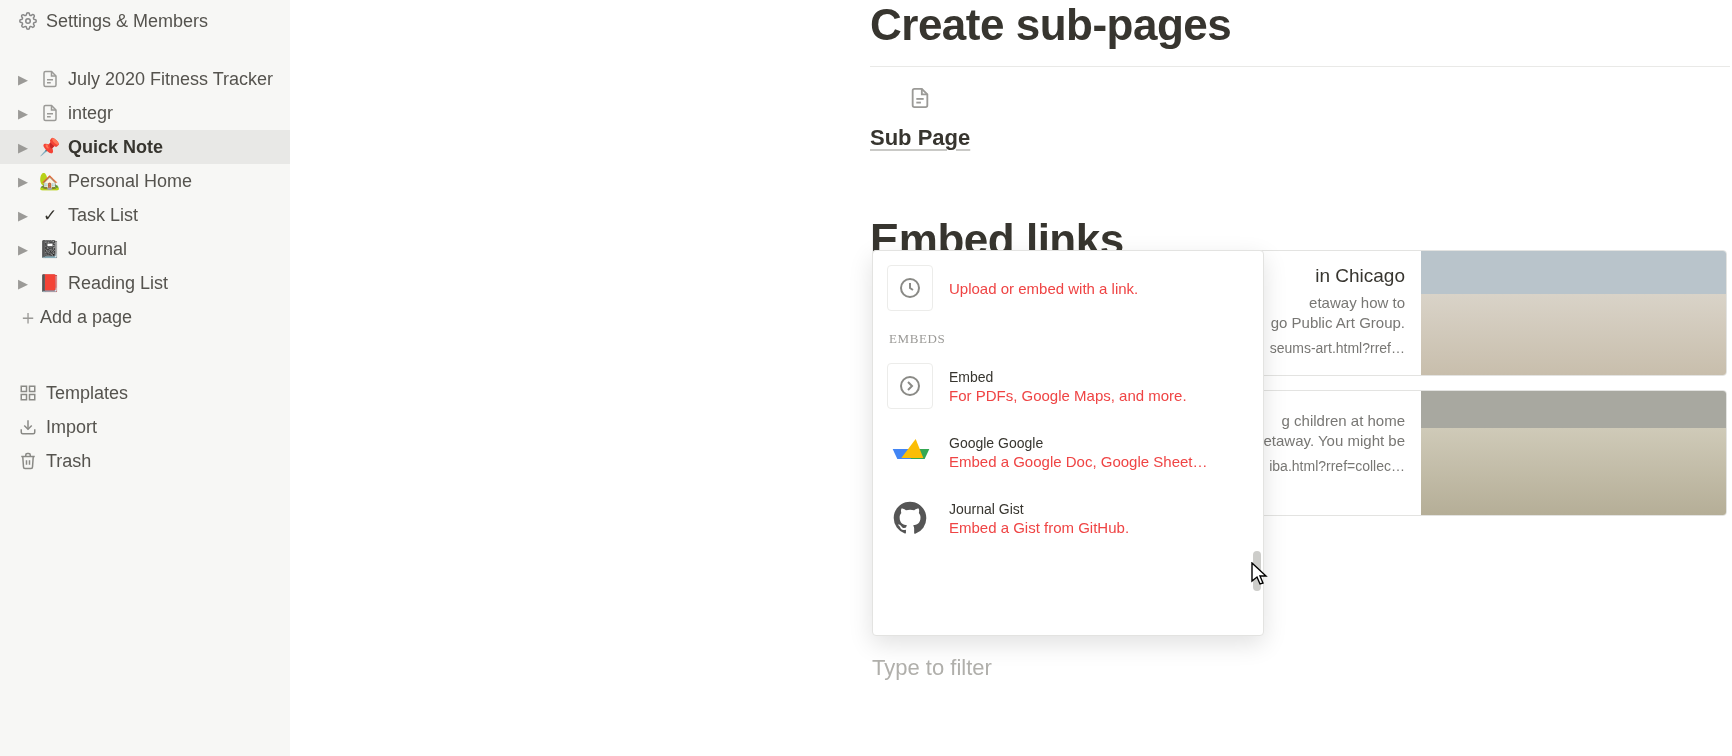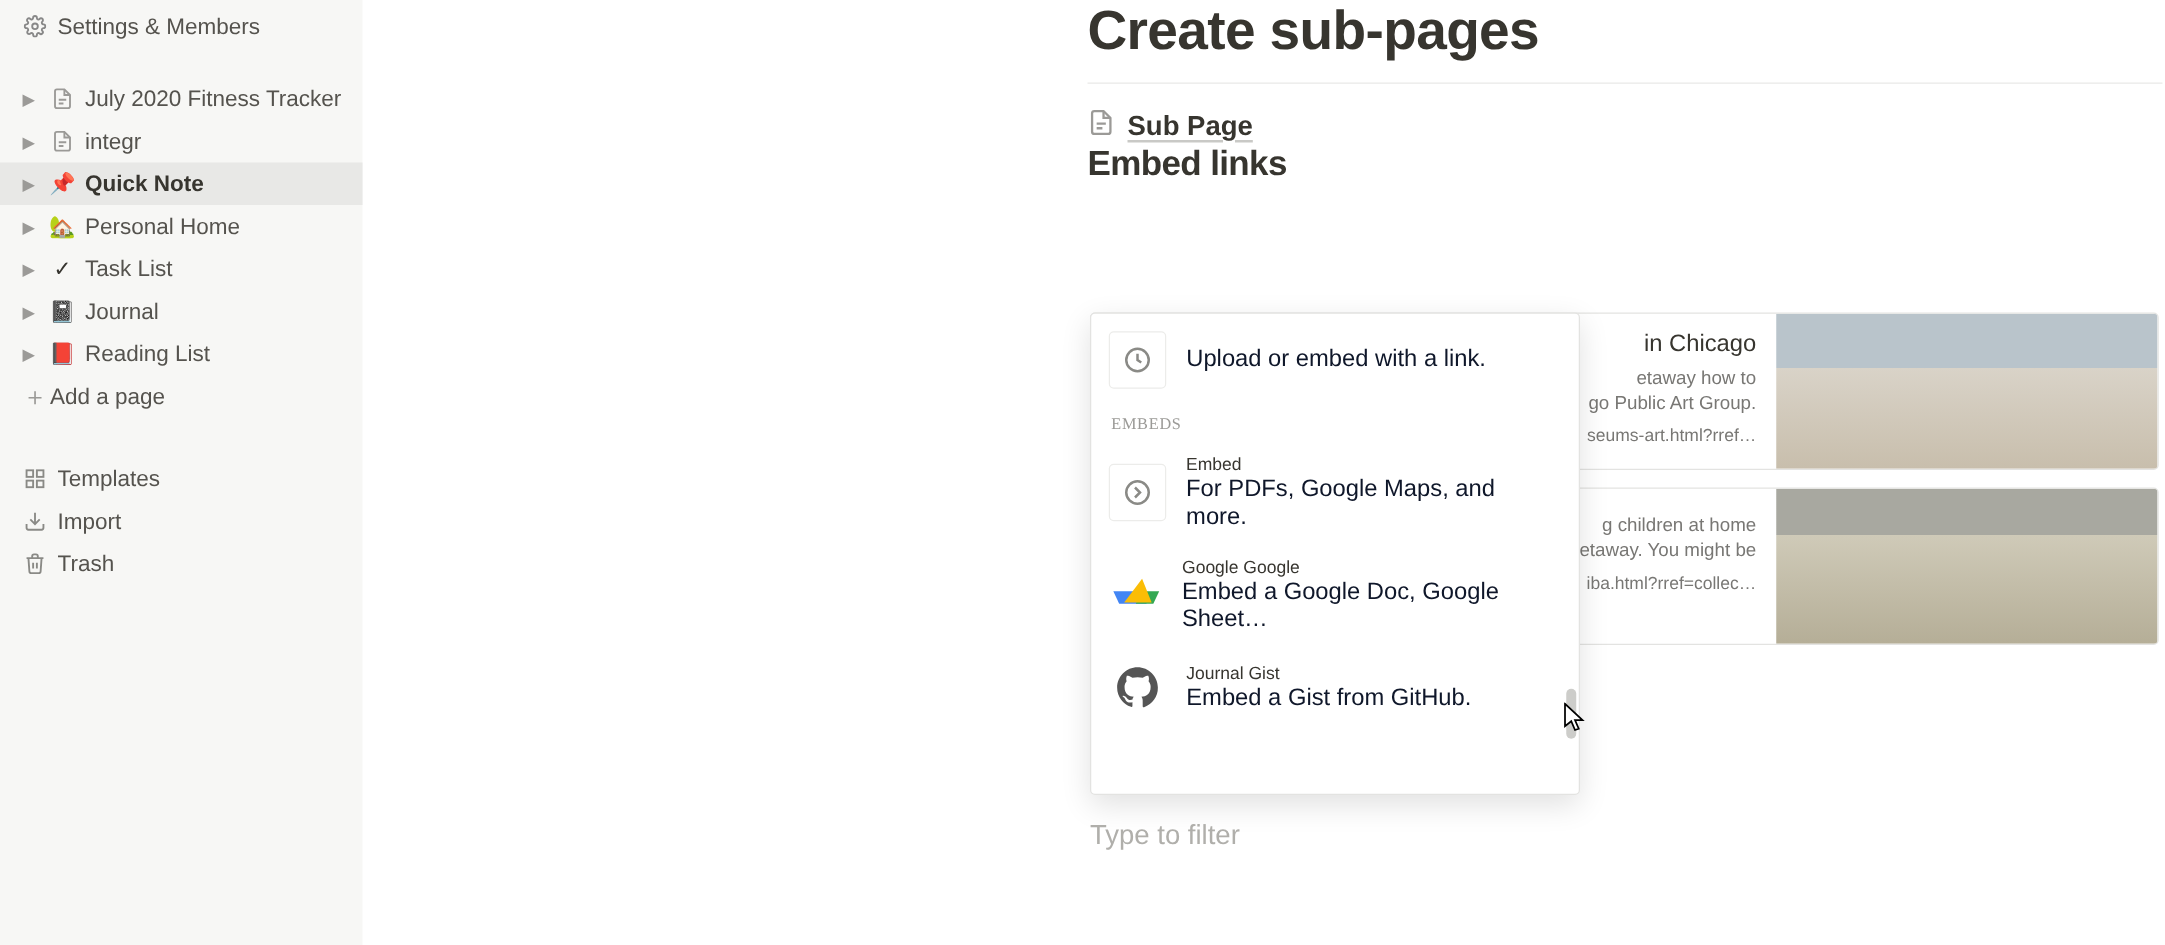--- a/index.html
+++ b/index.html
@@ -10,48 +10,48 @@
   .sidebar-row.selected { background: #e8e8e6; }
   .sidebar-row .disclosure { width: 14px; display: inline-block; color: #9b9a97; font-size: 13px; }
   .sidebar-row .icon { width: 20px; display: inline-flex; align-items: center; justify-content: center; font-size: 17px; }
   .sidebar-row .label { flex: 1; white-space: nowrap; overflow: hidden; text-overflow: ellipsis; }
   .settings-row { padding-left: 18px; justify-content: flex-end; }
   .settings-row .gear { color: #888; }
   .sidebar-section { margin-top: 24px; }
   .page-row { padding-left: 18px; }
   .page-row.selected .label { font-weight: 600; color: #37352f; }
   .addpage-row .plus { color: #9b9a97; font-size: 20px; width: 14px; }
-  .bottom-section { margin-top: 32px; }
+  .bottom-section { margin-top: 42px; }
 
   .main { flex: 1; position: relative; padding-left: 290px; padding-top: 0; }
   .content { position: absolute; left: 580px; top: 0; width: 860px; }
   h1.section-title { font-size: 44px; font-weight: 700; letter-spacing: -0.5px; margin-bottom: 16px; }
   .hr { height: 1px; background: #e9e9e7; width: 100%; margin-bottom: 20px; }
-  .subpage-link { display: inline-flex; align-items: center; gap: 10px; font-size: 22px; color: #37352f; }
+  .subpage-link { display: inline-flex; align-items: center; gap: 10px; font-size: 22px; color: #37352f; flex-direction: column; }
   .subpage-link .pg-icon { color: #9b9a97; }
   .subpage-link .text { text-decoration: underline; text-decoration-color: #c9c9c6; text-underline-offset: 4px; font-weight:600; }
-  h1.embed-title { font-size: 28px; font-weight: 700; }
+  h1.embed-title { margin-top: 64px; font-size: 44px; font-weight: 700; }
 
   .bookmark { position: absolute; border: 1px solid #e3e3e1; border-radius: 4px; background: #fff; display: flex; overflow: hidden; }
   .bookmark .bm-text { flex: 1; padding: 14px 16px; display: flex; flex-direction: column; gap: 6px; }
   .bookmark .bm-title { font-size: 19px; font-weight: 500; color: #37352f; white-space: nowrap; overflow: hidden; text-overflow: ellipsis; }
   .bookmark .bm-desc { font-size: 15px; color: #787774; line-height: 1.35; }
   .bookmark .bm-url { font-size: 14px; color: #787774; white-space: nowrap; overflow: hidden; text-overflow: ellipsis; }
   .bookmark .bm-image { width: 305px; background: #d0cbc2; }
   .bm-image.img1 { background: linear-gradient(180deg,#b9c4cb 0%,#b9c4cb 35%,#d9d3c8 35%,#c8beac 100%); }
   .bm-image.img2 { background: linear-gradient(180deg,#a8a8a0 0%,#a8a8a0 30%,#cfcab8 30%,#b5ae97 100%); }
 
   .popup { position: absolute; left: 582px; top: 250px; width: 392px; height: 386px; background: #fff; border: 1px solid #e3e3e1; border-radius: 4px; box-shadow: 0 8px 24px rgba(0,0,0,0.12); overflow: hidden; display:flex; flex-direction:column; }
   .popup-scroll { flex:1; overflow:hidden; }
   .popup-item { display: flex; align-items: center; gap: 16px; padding: 10px 14px; cursor: pointer; }
   .popup-item .pi-icon { width: 46px; height: 46px; border: 1px solid #ececea; border-radius: 4px; display:flex; align-items:center; justify-content:center; font-size:24px; background:#fff; color:#555; }
   .popup-item .pi-icon.noborder { border: none; background: transparent; }
   .popup-item .pi-text { display:flex; flex-direction:column; gap:2px; }
   .popup-item .pi-title { font-size: 14px; color:#37352f; }
-  .popup-item .pi-desc { font-size: 19px; color:#0f172a; }
+  .popup-item .pi-desc { font-size: 15px; color:#ef4444; }
   .popup-header-label { padding: 10px 16px 6px; font-size: 13px; letter-spacing: 0.6px; color:#9b9a97; font-weight:500;font-family:Liberation Serif, serif; }
   .popup-top-item { padding-top: 14px; }
   .popup-scrollbar { position:absolute; right:2px; top: 300px; width:8px; height:40px; background:#cdcdca; border-radius:4px; }
 
   .filter-input { position:absolute; left:582px; top:650px; width:390px; height:36px; border:none; outline:none; font-size:22px; color:#37352f; background:transparent; }
   .filter-input::placeholder { color:#b0afab; }
 
   .cursor-arrow { position:absolute; left:961px; top:562px; pointer-events:none; }
 
   

